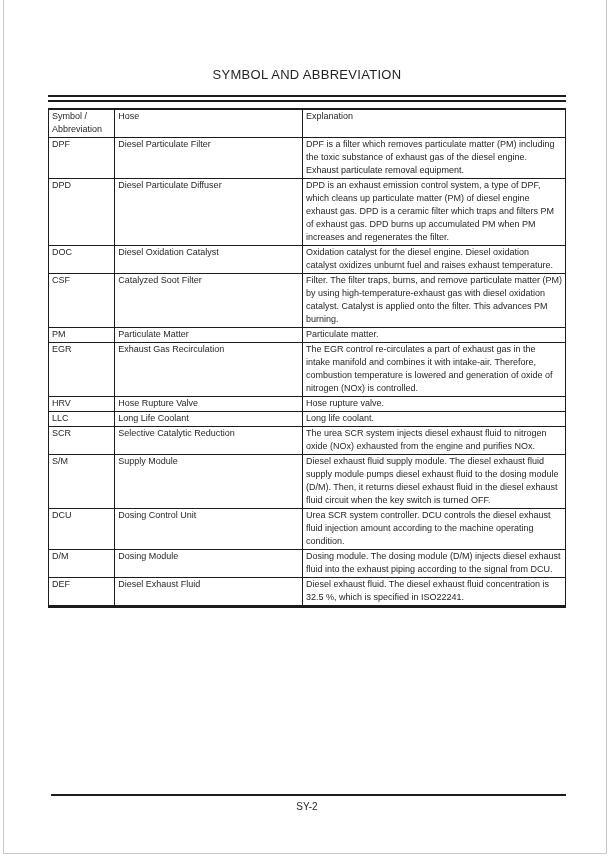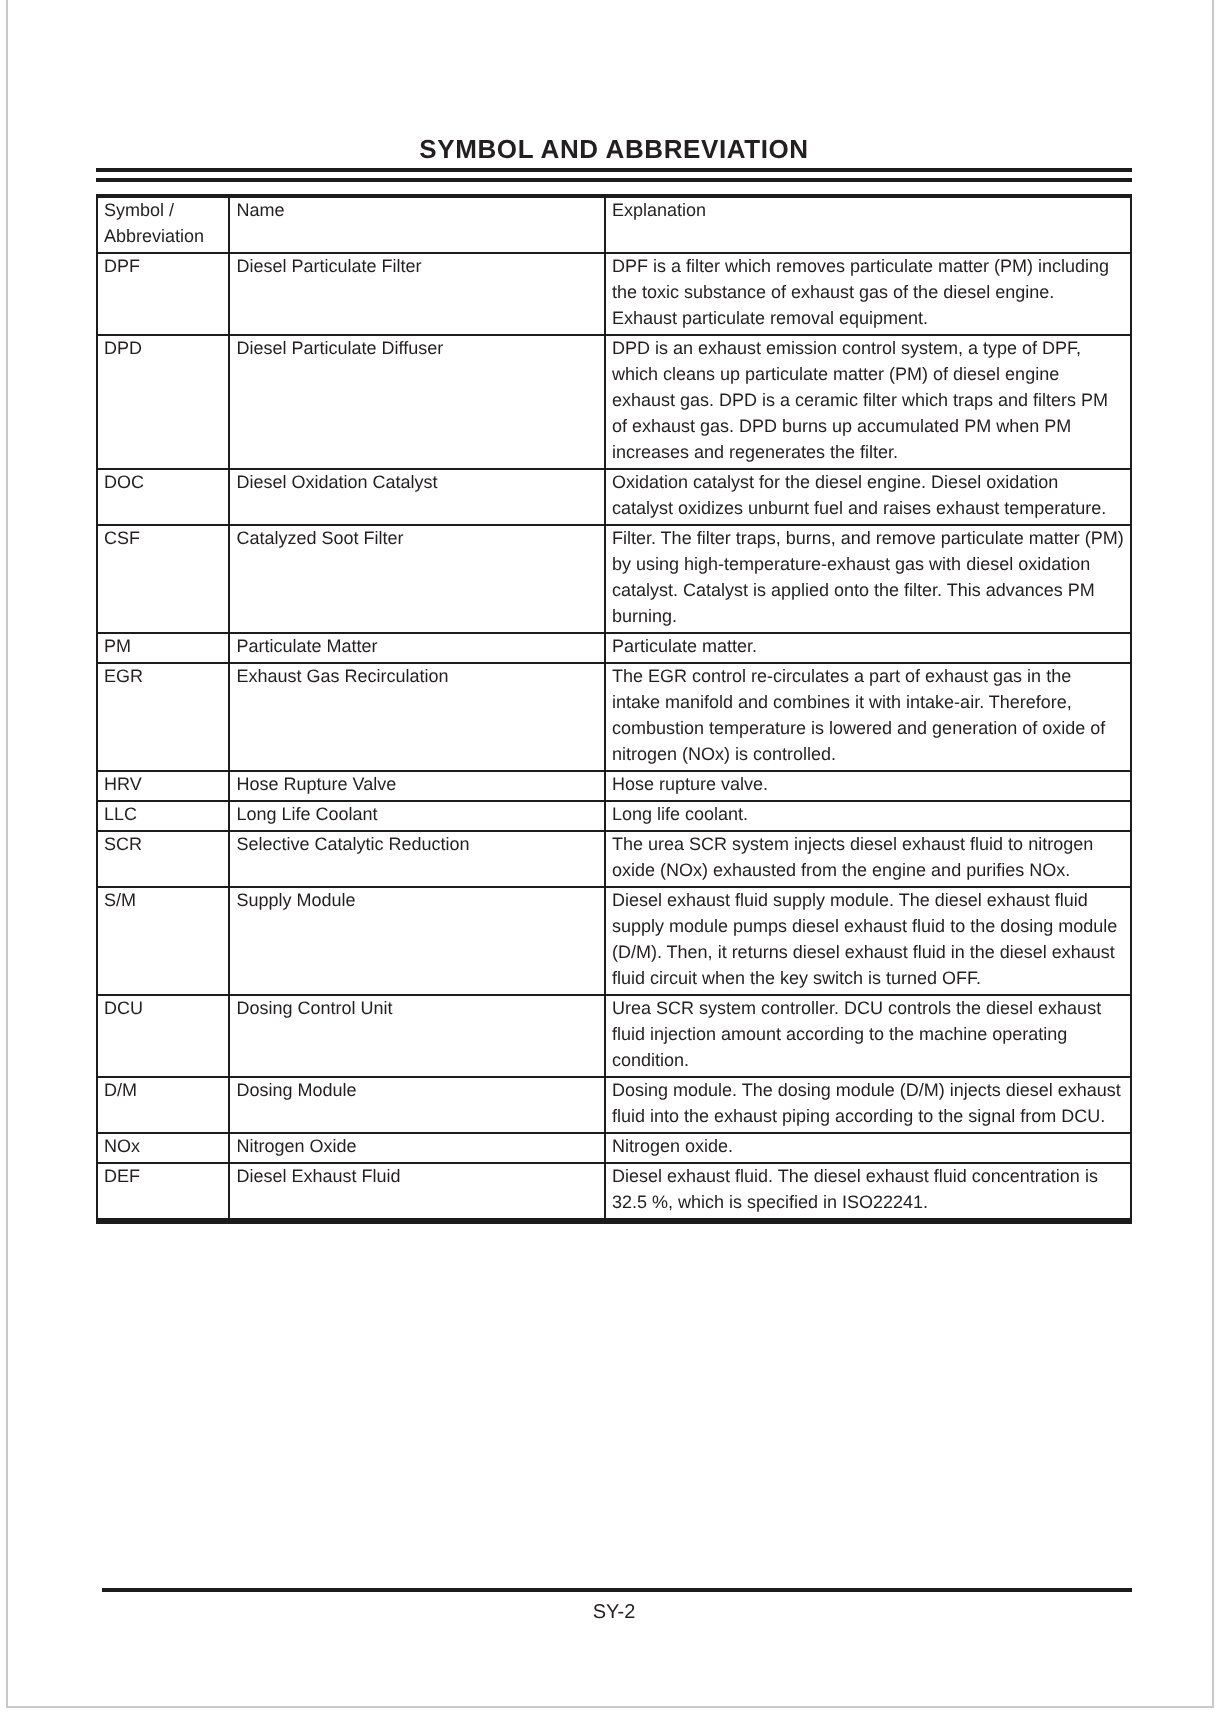--- a/index.html
+++ b/index.html
@@ -21,24 +21,24 @@
     border: 1px solid #c9c9c9;
     box-sizing: border-box;
   }
   .content {
     position: absolute;
     left: 44px;
     top: 69px;
     width: 518px;
   }
   .doc-title {
-    margin: 0 0 2px 0;
+    margin: 0 0 13px 0;
     text-align: center;
     font-size: 13px;
-    font-weight: bold;
+    font-weight: normal;
     letter-spacing: 0.3px;
     color: #231f20;
   }
   .title-rule {
     height: 3px;
     border-top: 2px solid #1c1c1c;
     border-bottom: 2px solid #1c1c1c;
     margin-bottom: 6px;
   }
   table.abbr-table {
@@ -95,21 +95,21 @@
     <table class="abbr-table">
       <colgroup>
         <col class="col-abbr">
           <col class="col-name">
           <col class="col-expl">
       </colgroup>
       <thead>
         <tr>
           <th>Symbol /
 Abbreviation</th>
-          <th>Name</th>
+          <th>Hose</th>
           <th>Explanation</th>
         </tr>
       </thead>
       <tbody>
         <tr>
           <td>DPF</td>
           <td>Diesel Particulate Filter</td>
           <td>DPF is a filter which removes particulate matter (PM) including the toxic substance of exhaust gas of the diesel engine. Exhaust particulate removal equipment.</td>
         </tr>
         <tr>
@@ -161,25 +161,20 @@
           <td>DCU</td>
           <td>Dosing Control Unit</td>
           <td>Urea SCR system controller. DCU controls the diesel exhaust fluid injection amount according to the machine operating condition.</td>
         </tr>
         <tr>
           <td>D/M</td>
           <td>Dosing Module</td>
           <td>Dosing module. The dosing module (D/M) injects diesel exhaust fluid into the exhaust piping according to the signal from DCU.</td>
         </tr>
         <tr>
-          <td>NOx</td>
-          <td>Nitrogen Oxide</td>
-          <td>Nitrogen oxide.</td>
-        </tr>
-        <tr>
           <td>DEF</td>
           <td>Diesel Exhaust Fluid</td>
           <td>Diesel exhaust fluid. The diesel exhaust fluid concentration is 32.5 %, which is specified in ISO22241.</td>
         </tr>
       </tbody>
     </table>
   </div>
 
   <div class="footer-rule"></div>
   <div class="page-number">SY-2</div>

